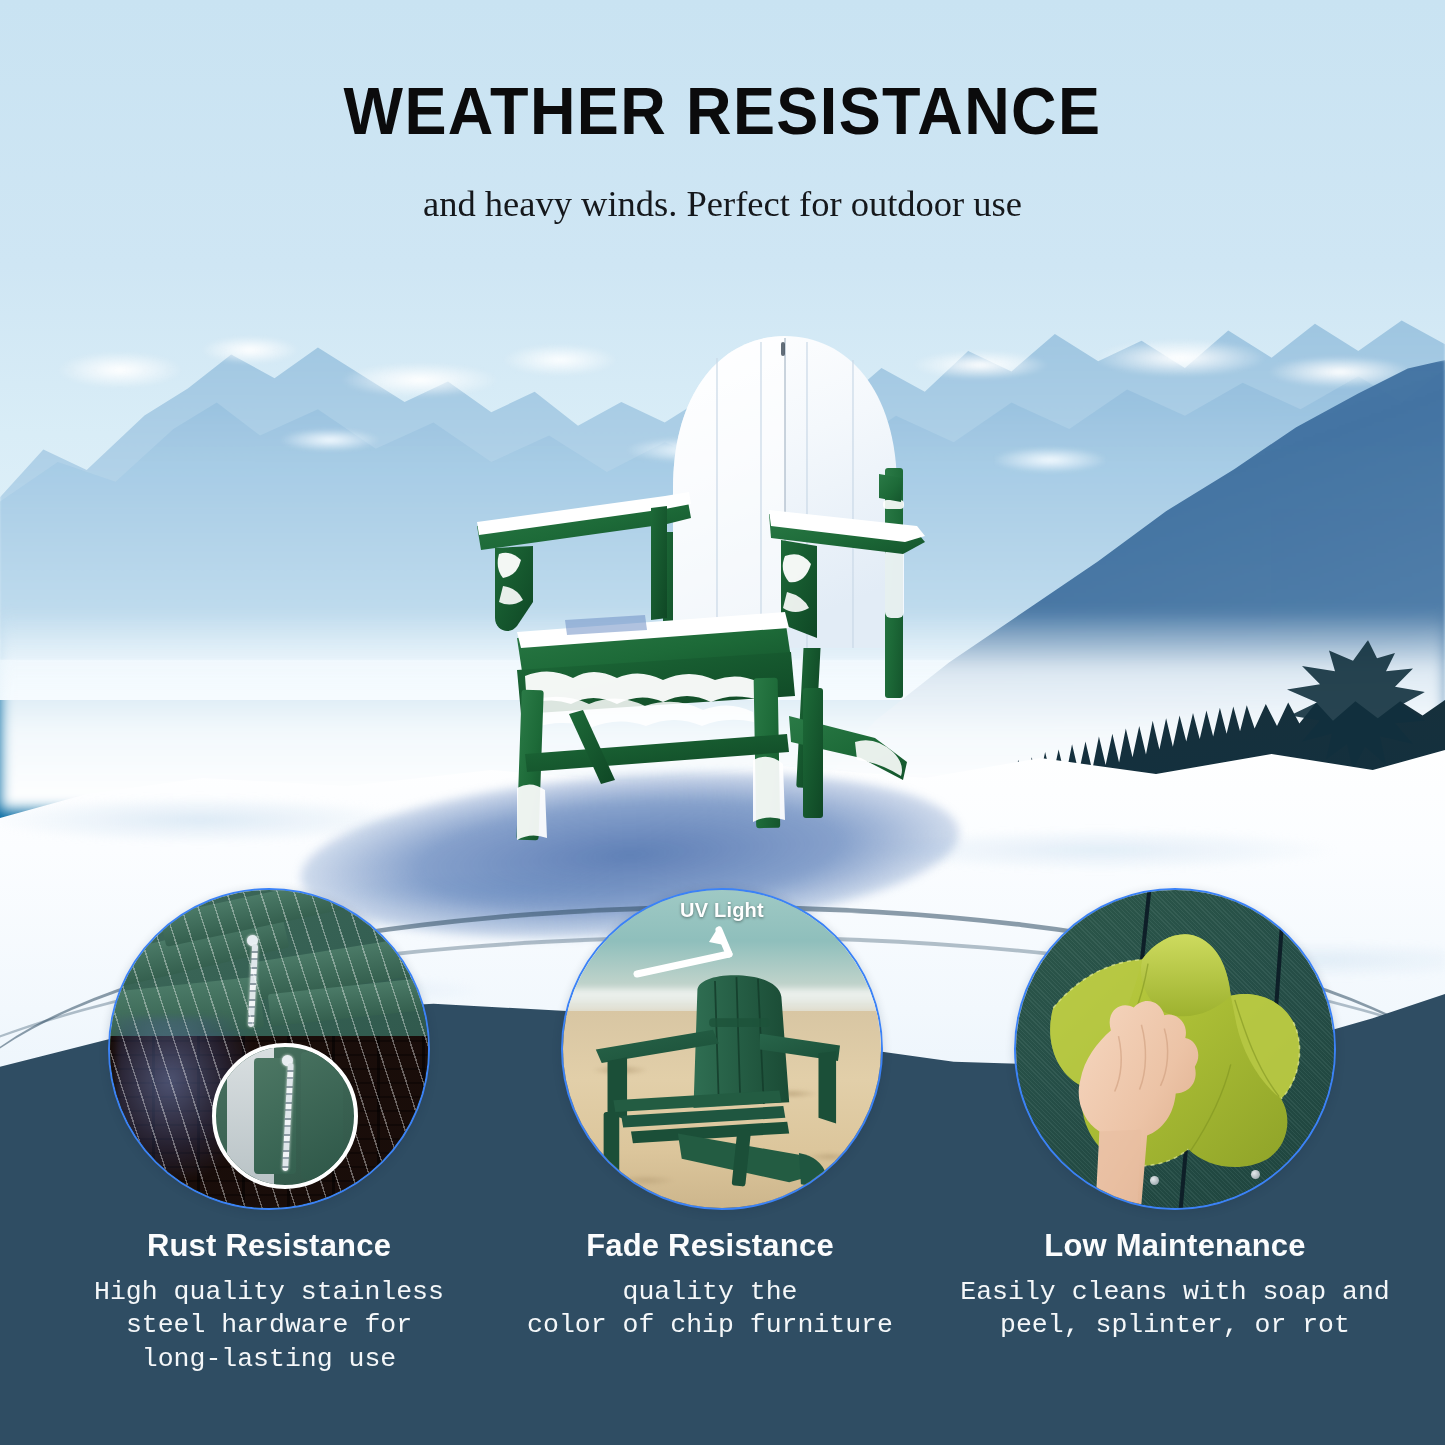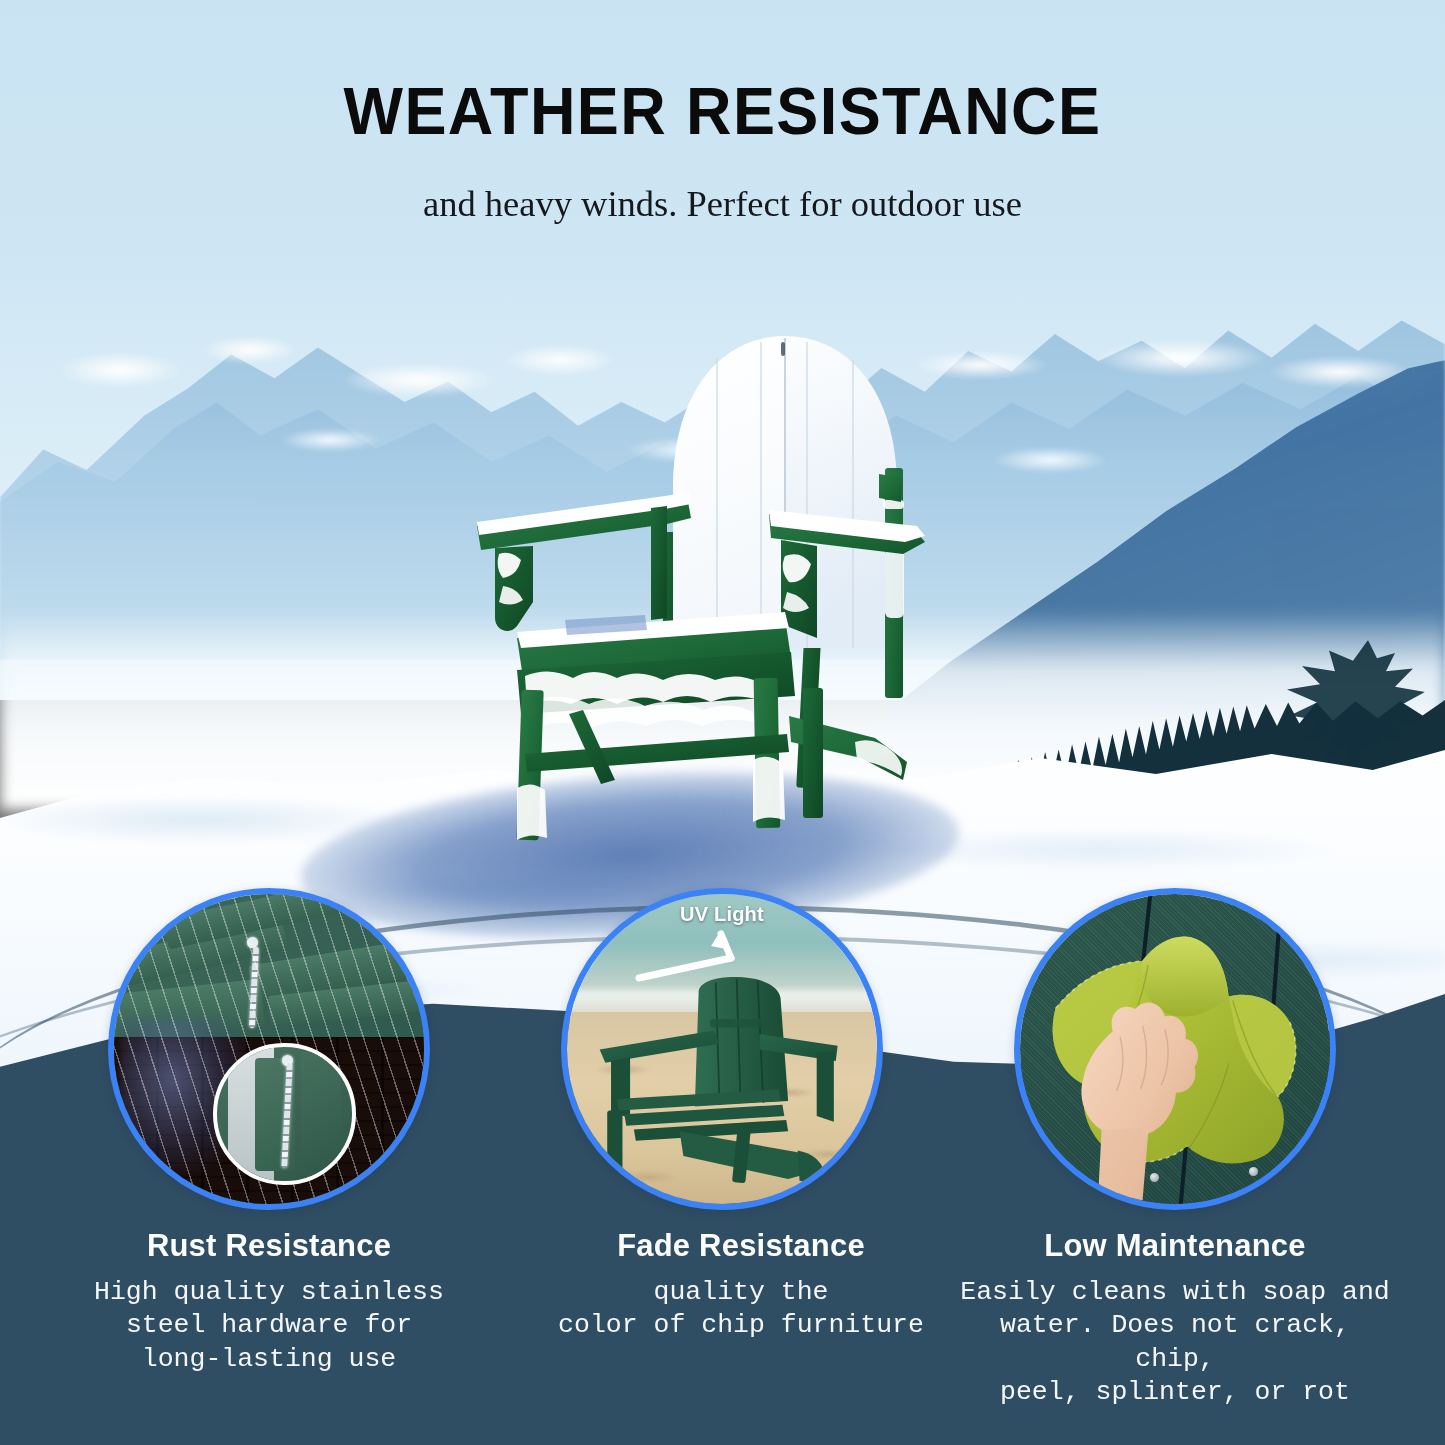--- a/index.html
+++ b/index.html
@@ -3,21 +3,21 @@
 <meta charset="utf-8">
 <style>
   * { margin:0; padding:0; box-sizing:border-box; }
   html,body { width:1445px; height:1445px; background:#2f4d63; }
   body { font-family:"Liberation Sans", sans-serif; overflow:hidden; }
 
   #stage {
     position:relative;
     width:1445px; height:1445px;
     overflow:hidden;
-    background:#737373;
+    background:#0369a1;
   }
 
   
   .sky {
     position:absolute; left:0; top:0; width:1445px; height:700px;
     background:linear-gradient(180deg,#c9e3f2 0%,#cfe6f4 38%,#d9edf7 62%,#e6f3fa 100%);
   }
 
   
   .mtn-layer { position:absolute; left:0; width:1445px; }
@@ -176,21 +176,21 @@
     font-family:"Liberation Serif", serif;
     font-size:36.5px;
     line-height:1.45;
     color:#15181c;
   }
 
   
   .circle {
     position:absolute;
     border-radius:50%;
-    border:6px solid #3b82f6;
+    border:2px solid #3b82f6;
     overflow:hidden;
     box-shadow:0 2px 10px rgba(20,40,60,.18);
   }
   #circle-rust  { left:108px;  top:888px; width:322px; height:322px; }
   #circle-fade  { left:561px;  top:888px; width:322px; height:322px; }
   #circle-maint { left:1014px; top:888px; width:322px; height:322px; }
 
   .cinner { position:absolute; inset:0; }
 
   
@@ -284,21 +284,21 @@
   .screw {
     position:absolute; width:9px; height:9px; border-radius:50%;
     background:radial-gradient(circle at 35% 35%,#e4e9ec,#8d9aa1);
   }
   .cloth { position:absolute; left:4%; top:4%; width:92%; height:92%; }
   .hand  { position:absolute; left:16%; top:30%; width:48%; height:70%; }
 
   
   .card { position:absolute; width:430px; text-align:center; }
   #card-rust  { left:54px;   top:1228px; }
-  #card-fade  { left:526px;  top:1228px; }
+  #card-fade  { left:495px;  top:1228px; }
   #card-maint { left:960px;  top:1228px; }
 
   .card-title {
     font-family:"Liberation Sans", sans-serif;
     font-weight:700;
     font-size:31px;
     color:#fbfcfd;
     letter-spacing:.2px;
     margin-bottom:12px;
   }
@@ -577,18 +577,17 @@
     <div class="card-body">
       <div>quality the</div>
       <div>color of chip furniture</div>
     </div>
   </div>
 
   <div class="card" id="card-maint">
     <div class="card-title">Low Maintenance</div>
     <div class="card-body">
       <div>Easily cleans with soap and</div>
-      <div>water. Does not crack, chip,</div>
       <div>peel, splinter, or rot</div>
     </div>
   </div>
 
 </div>
 
 </body></html>

